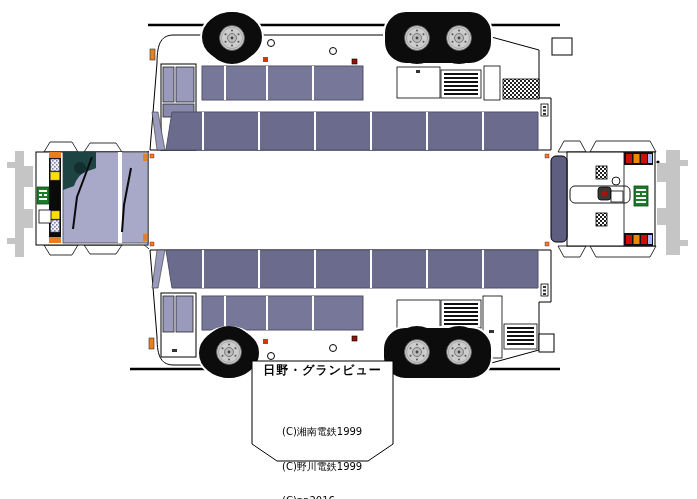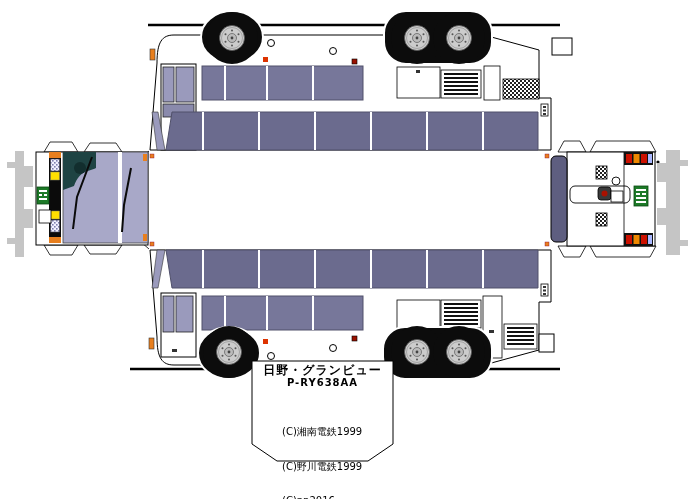--- a/index.html
+++ b/index.html
@@ -284,19 +284,18 @@
     <rect x="383" y="327" width="109" height="52" rx="22" fill="#0c0c0c" stroke="#fff" stroke-width="2"></rect>
     <use href="#wheel" x="229" y="352"></use>
     <use href="#wheel" x="417" y="352"></use>
     <use href="#wheel" x="459" y="352"></use>
   </g>
 
   <polygon points="252,361 393,361 393,444 368,461 277,461 252,444" fill="#ffffff" stroke="#000" stroke-width="1"></polygon>
 </svg>
 
 <div class="lbl title">日野・グランビュー</div>
-<div class="lbl code">P-RY638AA</div>
 <div class="lbl credits">
   <div>(C)湘南電鉄1999</div>
   <div>(C)野川電鉄1999</div>
   <div>(C)nn2016</div>
 </div>
 </div>
 
 </body></html>

